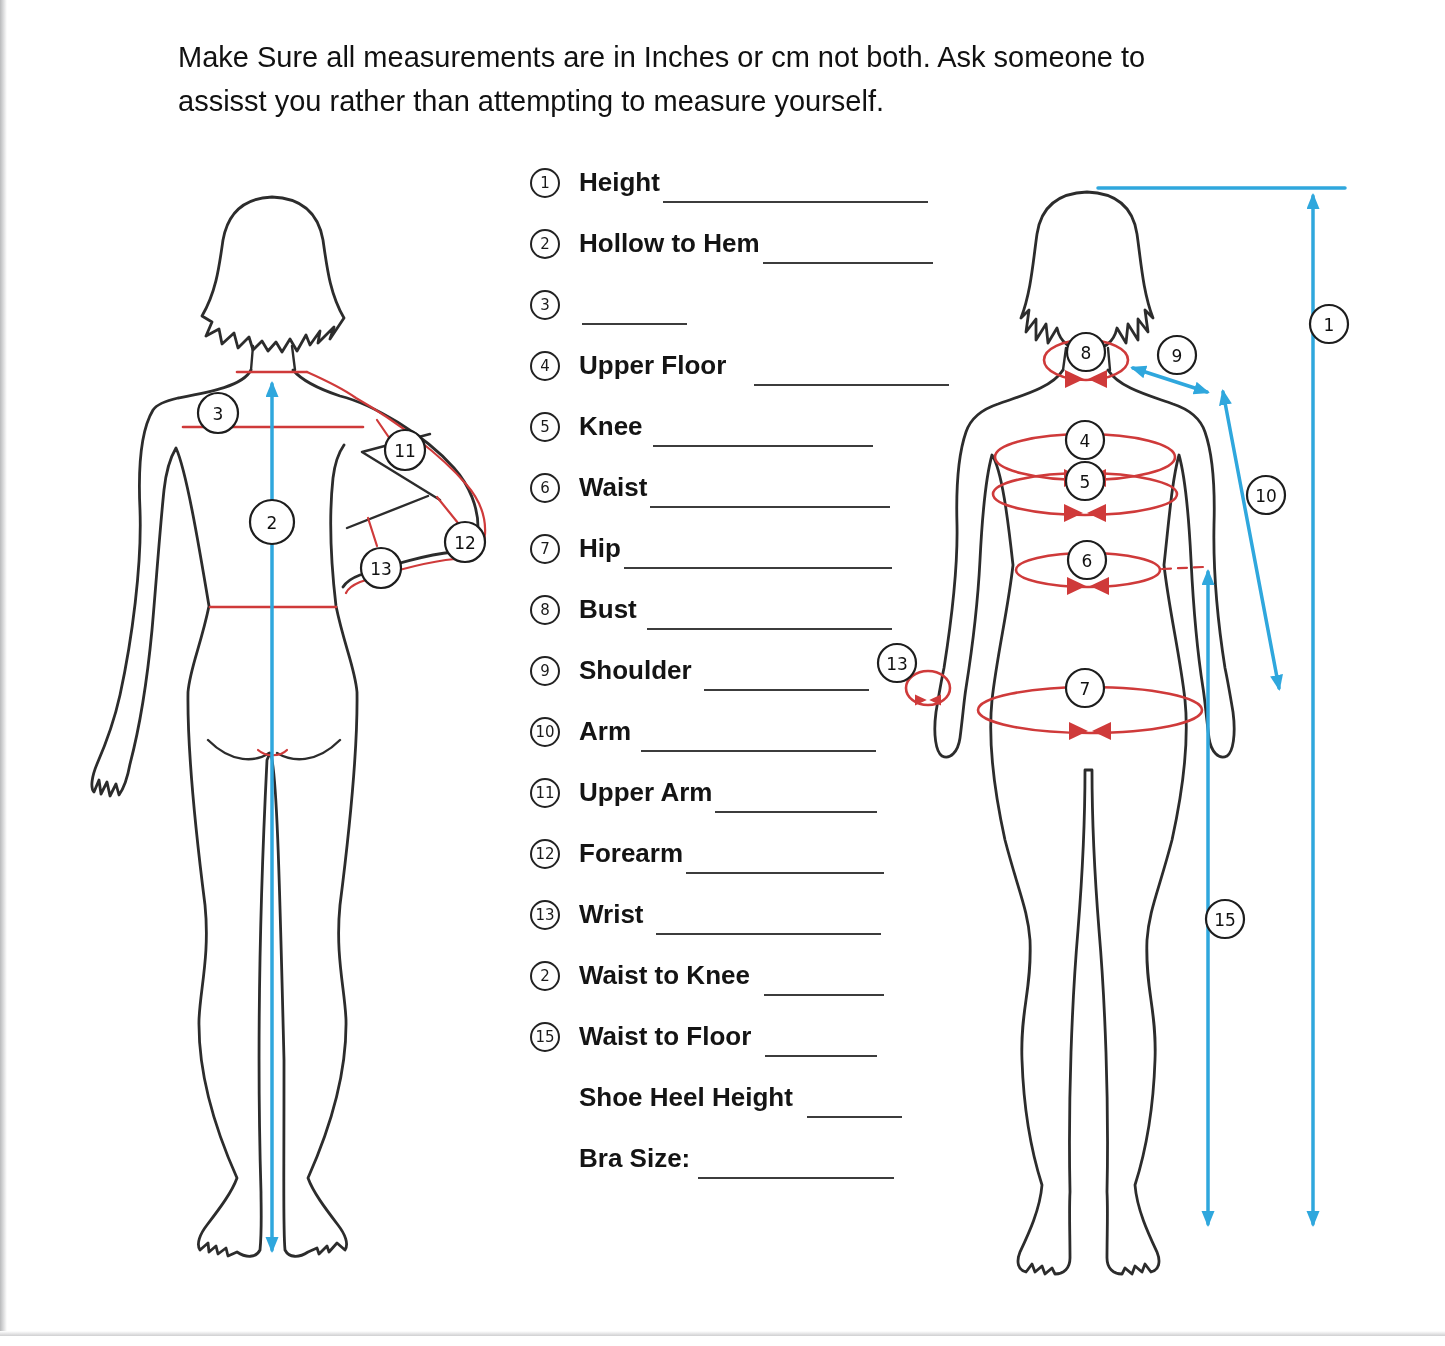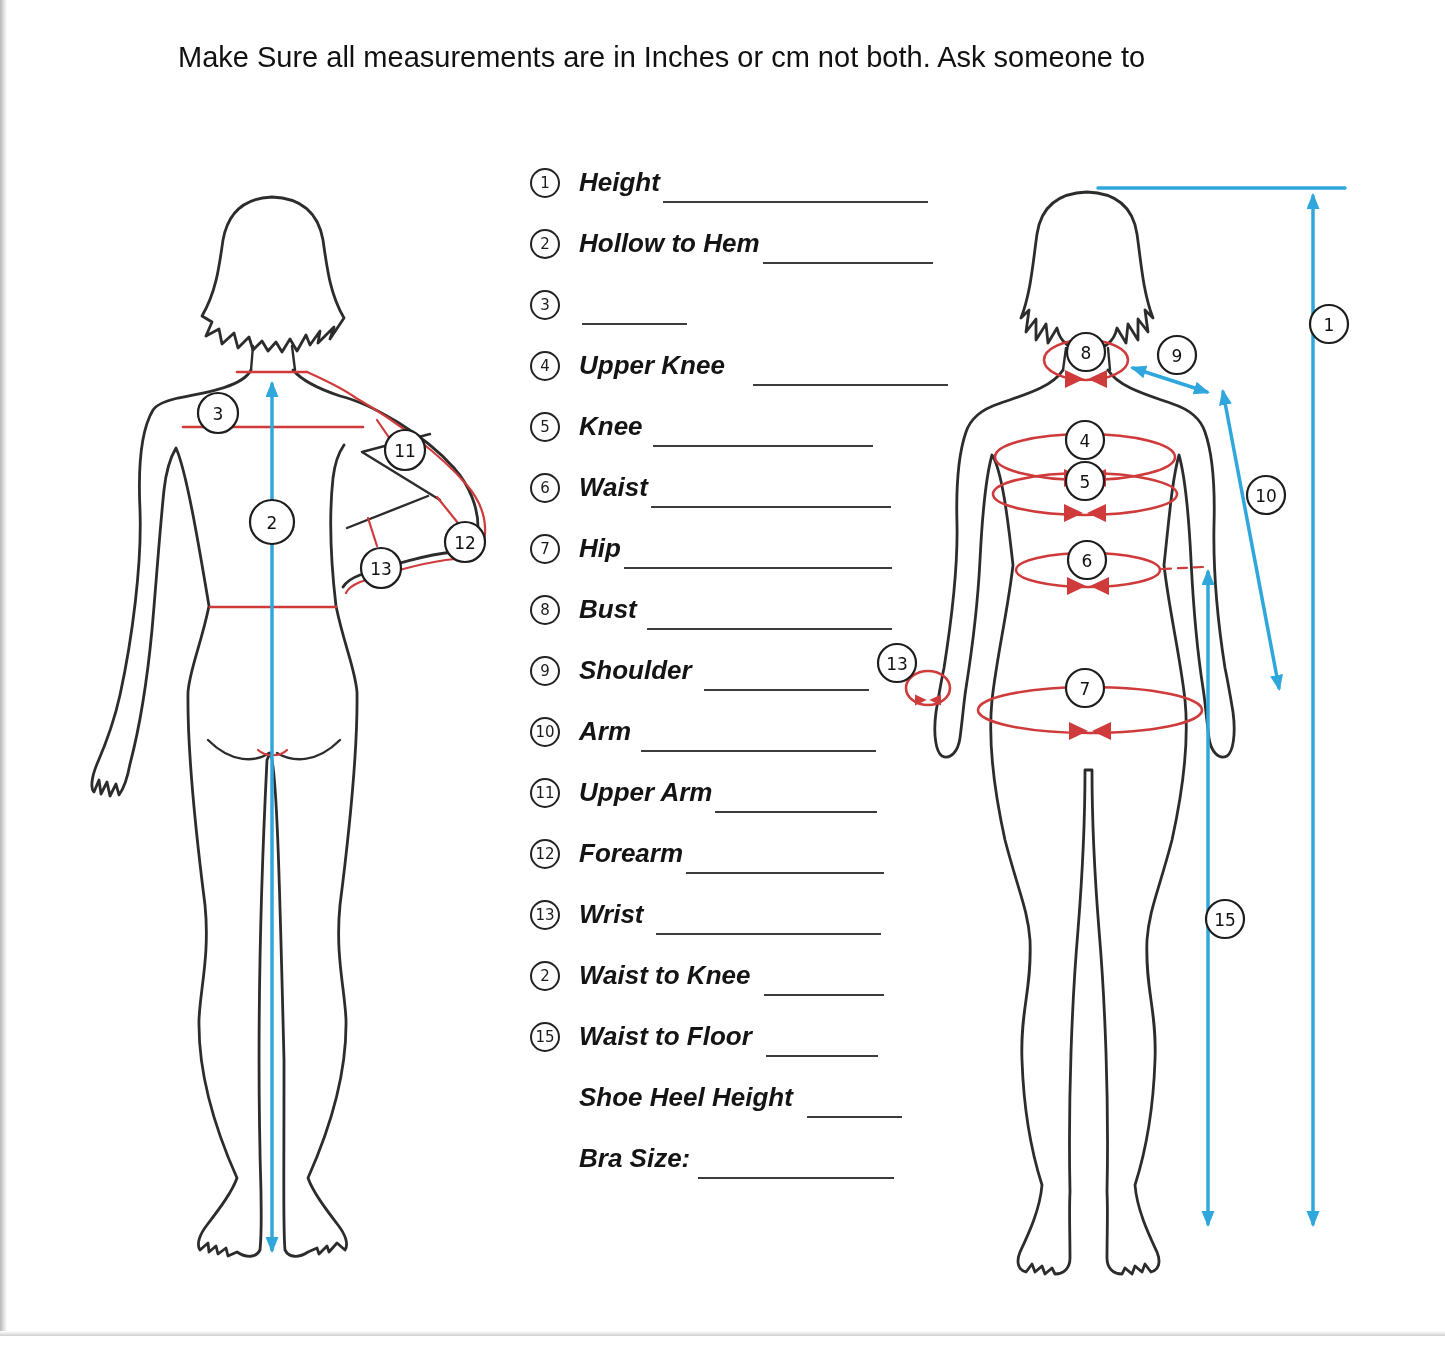--- a/index.html
+++ b/index.html
@@ -12,21 +12,21 @@
   #header-note{position:absolute;left:178px;top:36px;width:1130px;
         font-size:29px;line-height:1.5;color:#111;font-weight:400;}
   #header-note span{display:block;}
 
   #measure-list{position:absolute;left:530px;top:152px;width:420px;}
   .m-row{display:flex;align-items:center;height:61px;}
   .m-num{flex:0 0 auto;width:26px;height:26px;border:2px solid #222;border-radius:50%;
         font-family:"DejaVu Sans",sans-serif;font-size:15px;font-weight:400;color:#1a1a1a;
         display:flex;align-items:center;justify-content:center;margin-right:19px;background:#fff;}
   .m-spacer{flex:0 0 auto;width:49px;}
-  .m-label{font-size:26px;font-weight:700;color:#141414;white-space:nowrap;font-style:italic;}
+  .m-label{font-size:26px;font-weight:700;color:#141414;white-space:nowrap;}
   .m-line{display:inline-block;height:14px;border-bottom:2px solid #3c3c3c;
         transform:translateY(12px);margin-left:3px;}
 
   .fig-svg{position:absolute;}
   svg text.marker-num{font-family:"DejaVu Sans",sans-serif;font-size:17px;fill:#111;
         text-anchor:middle;dominant-baseline:central;}
   svg .outline{fill:none;stroke:#2c2c2c;stroke-width:2.8;stroke-linecap:round;stroke-linejoin:round;}
   svg .outline-thin{fill:none;stroke:#2c2c2c;stroke-width:2.4;stroke-linecap:round;stroke-linejoin:round;}
   svg .redline{fill:none;stroke:#cf3a3a;stroke-width:2.6;stroke-linecap:round;stroke-linejoin:round;}
   svg .redseam{fill:none;stroke:#cf3a3a;stroke-width:2.2;stroke-linecap:round;stroke-linejoin:round;}
@@ -35,40 +35,41 @@
 </style>
 </head>
 <body>
 
 <div id="page">
   <div class="scan-edge-left"></div>
   <div class="scan-edge-bottom"></div>
 
   <div id="header-note">
     <span>Make Sure all measurements are in Inches or cm not both. Ask someone to</span>
+    <span>assisst you rather than attempting to measure yourself.</span>
   </div>
 
   <div id="measure-list">
     <div class="m-row">
       <span class="m-num">1</span>
       <span class="m-label">Height</span>
       <span class="m-line" style="width:265px"></span>
     </div>
     <div class="m-row">
       <span class="m-num">2</span>
       <span class="m-label">Hollow to Hem</span>
       <span class="m-line" style="width:170px"></span>
     </div>
     <div class="m-row">
       <span class="m-num">3</span>
       <span class="m-line" style="width:105px"></span>
     </div>
     <div class="m-row">
       <span class="m-num">4</span>
-      <span class="m-label">Upper Knee</span>
+      <span class="m-label">Upper Floor</span>
       <span class="m-line" style="width:195px;margin-left:28px"></span>
     </div>
     <div class="m-row">
       <span class="m-num">5</span>
       <span class="m-label">Knee</span>
       <span class="m-line" style="width:220px;margin-left:10px"></span>
     </div>
     <div class="m-row">
       <span class="m-num">6</span>
       <span class="m-label">Waist</span>

